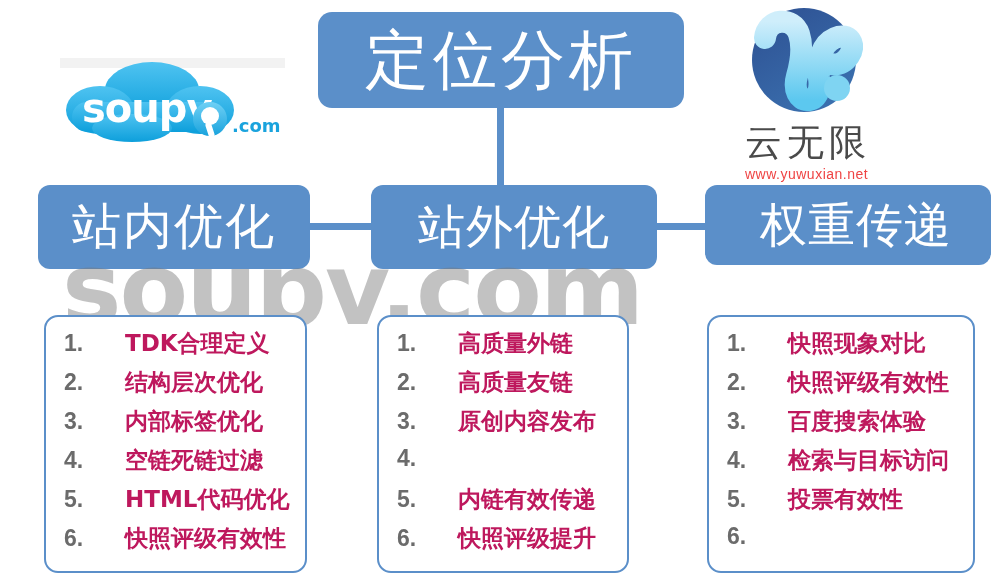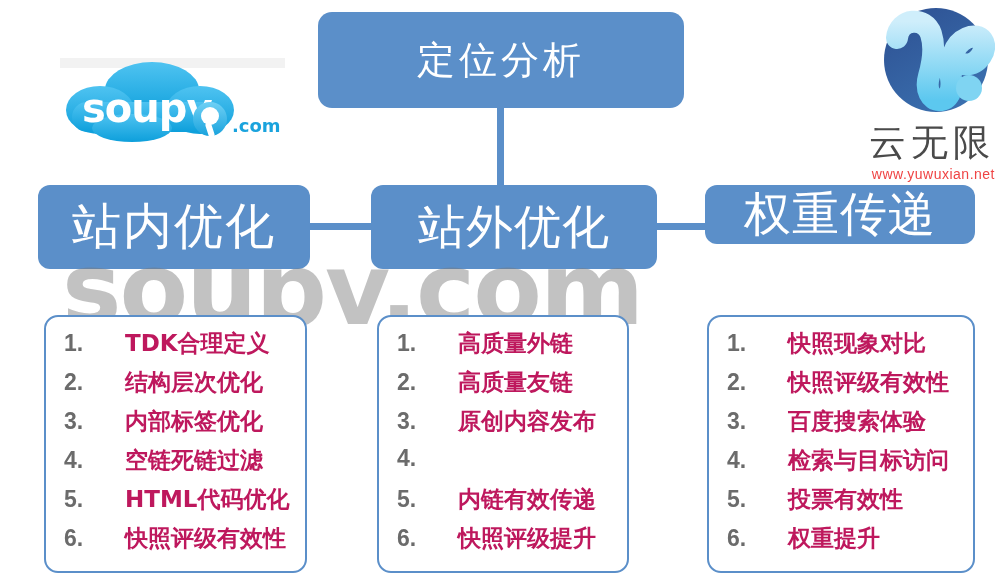--- a/index.html
+++ b/index.html
@@ -34,21 +34,21 @@
   }
   #logo-soupv svg { position: absolute; left: 0; top: 4px; }
 
   
   #logo-yuwuxian {
     position: absolute;
     left: 745px;
     top: 4px;
     width: 250px;
     height: 172px;
-    text-align: right;
+    text-align: left;
   }
   #logo-yuwuxian .mark { margin: 0 auto; }
   #logo-yuwuxian .cn-name {
     font-family: "DejaVu Sans", sans-serif;
     font-size: 37px;
     letter-spacing: 5px;
     color: #4a4a4a;
     line-height: 42px;
     margin-top: 2px;
     white-space: nowrap;
@@ -77,41 +77,42 @@
     display: flex;
     align-items: center;
     justify-content: center;
     font-family: "DejaVu Sans", sans-serif;
     font-weight: 400;
     white-space: nowrap;
   }
   #node-title {
     left: 318px; top: 12px;
     width: 366px; height: 96px;
-    font-size: 38px;
+    font-size: 64px;
     letter-spacing: 4px;
     border-radius: 14px;
   }
   #node-onsite {
     left: 38px; top: 185px;
     width: 272px; height: 84px;
     font-size: 49px;
     letter-spacing: 2px;
   }
   #node-offsite {
     left: 371px; top: 185px;
     width: 286px; height: 84px;
     font-size: 47px;
     letter-spacing: 1px;
   }
   #node-weight {
     left: 705px; top: 185px;
-    width: 270px; height: 59px;
+    width: 270px; height: 80px;
     font-size: 47px;
     letter-spacing: 1px;
+    padding-left: 16px;
   }
 
   
   #watermark {
     position: absolute;
     left: 62px;
     top: 244px;
     width: 830px;
     height: 92px;
     font-family: "DejaVu Sans", sans-serif;
@@ -301,17 +302,16 @@
     <div class="row">
       <span class="num">4.</span>
       <span class="txt">检索与目标访问</span>
     </div>
     <div class="row">
       <span class="num">5.</span>
       <span class="txt">投票有效性</span>
     </div>
     <div class="row">
       <span class="num">6.</span>
-      <span class="txt">权重提升</span>
     </div>
   </div>
 
 </div>
 
 </body></html>

